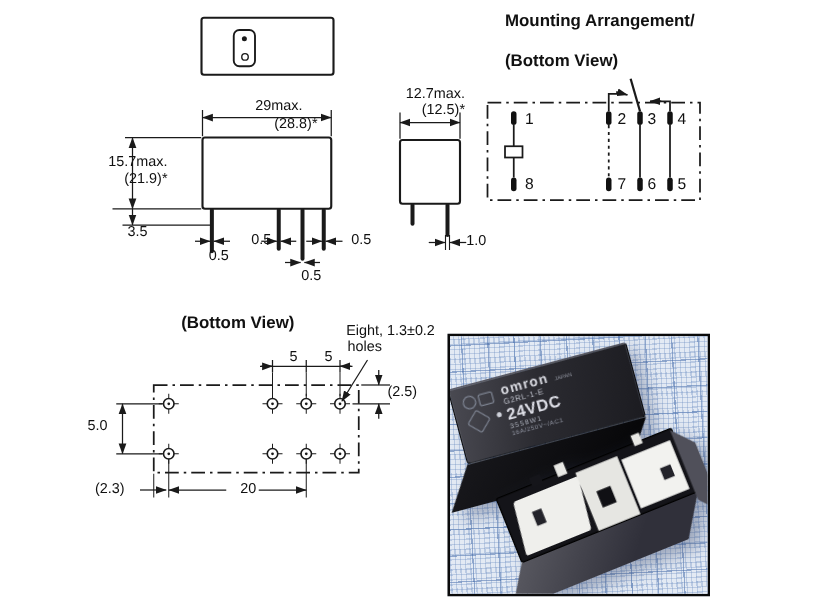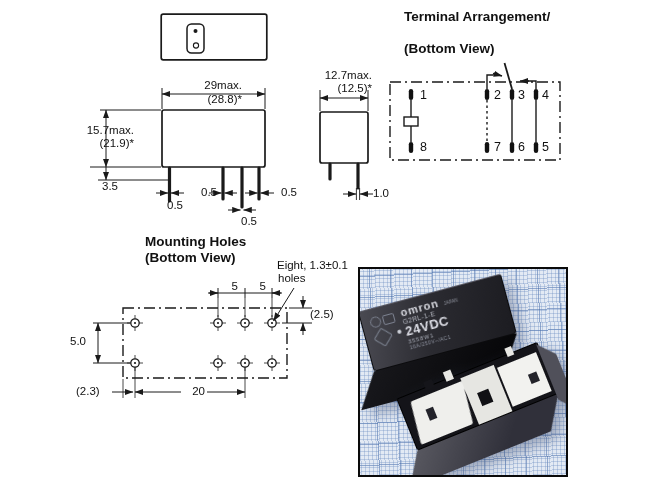--- a/index.html
+++ b/index.html
@@ -231,46 +231,45 @@
       <line x1="75" y1="137" x2="185" y2="137" marker-start="url(#ah)" marker-end="url(#ah)"></line>
 
       <line x1="63" y1="124" x2="63" y2="143" stroke-width=".8"></line>
       <line x1="52" y1="137" x2="73" y2="137" marker-end="url(#ah)"></line>
 
       <line x1="234" y1="33" x2="213.5" y2="66" marker-end="url(#ah)"></line>
     </g>
   </svg>
 
   <span class="t tc" style="left:186px;top:79px;width:56px">29max.</span>
-  <span class="t tc" style="left:186px;top:93px;width:56px">(28.8)*</span>
+  <span class="t tc" style="left:198px;top:93px;width:56px">(28.8)*</span>
   <span class="t tc" style="left:80px;top:124px;width:54px">15.7max.</span>
   <span class="t tc" style="left:80px;top:137px;width:54px">(21.9)*</span>
   <span class="t tc" style="left:94px;top:180px;width:24px">3.5</span>
   <span class="t tc" style="left:157px;top:199px;width:26px">0.5</span>
   <span class="t tc" style="left:191px;top:186px;width:26px">0.5</span>
   <span class="t tc" style="left:231px;top:215px;width:26px">0.5</span>
   <span class="t tc" style="left:271px;top:186px;width:26px">0.5</span>
   <span class="t tc" style="left:316px;top:69px;width:56px">12.7max.</span>
   <span class="t tc" style="left:316px;top:82px;width:56px">(12.5)*</span>
   <span class="t" style="left:373px;top:187px">1.0</span>
 
-  <span class="tb" style="left:404px;top:10px">Terminal Arrangement/</span>
+  <span class="tb" style="left:404px;top:10px">Mounting Arrangement/</span>
   <span class="tb" style="left:404px;top:42px">(Bottom View)</span>
   <span class="pn" style="left:420px;top:89px">1</span>
   <span class="pn" style="left:494px;top:89px">2</span>
   <span class="pn" style="left:518px;top:89px">3</span>
   <span class="pn" style="left:542px;top:89px">4</span>
   <span class="pn" style="left:420px;top:141px">8</span>
   <span class="pn" style="left:494px;top:141px">7</span>
   <span class="pn" style="left:518px;top:141px">6</span>
   <span class="pn" style="left:542px;top:141px">5</span>
 
-  <span class="tb" style="left:145px;top:235px">Mounting Holes</span>
   <span class="tb" style="left:145px;top:251px">(Bottom View)</span>
-  <span class="t" style="left:277px;top:259px">Eight, 1.3±0.1</span>
+  <span class="t" style="left:277px;top:259px">Eight, 1.3±0.2</span>
   <span class="t" style="left:278px;top:272px">holes</span>
   <span class="t tc" style="left:222px;top:280px;width:16px">5</span>
   <span class="t tc" style="left:250px;top:280px;width:16px">5</span>
   <span class="t" style="left:310px;top:308px">(2.5)</span>
   <span class="t tc" style="left:58px;top:335px;width:28px">5.0</span>
   <span class="t" style="left:76px;top:385px">(2.3)</span>
   <span class="t tc wbg" style="left:181px;top:385px;width:22px">20</span>
 
   <div class="photo">
     <div class="paper"></div>

